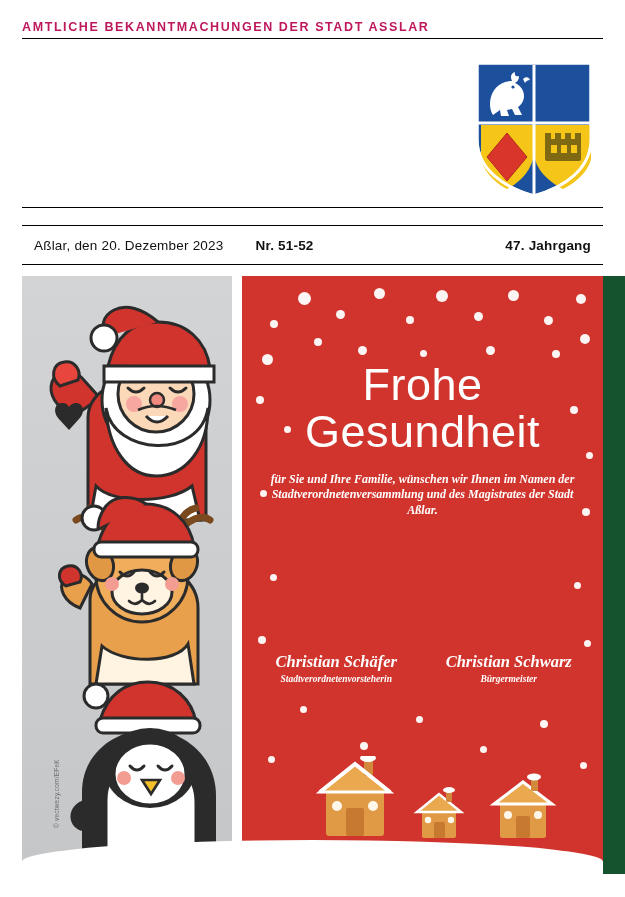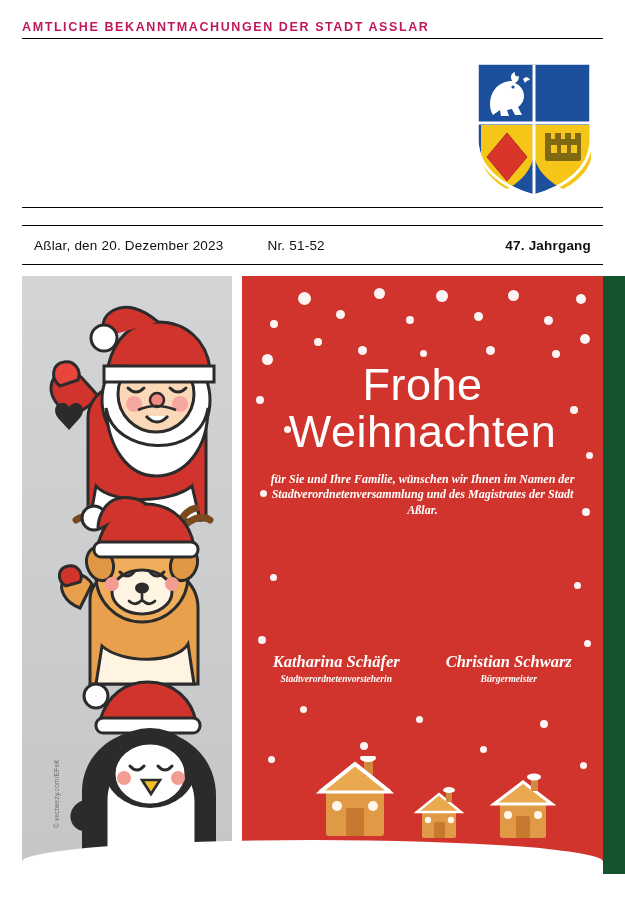--- a/index.html
+++ b/index.html
@@ -84,21 +84,21 @@
     height: 40px;
     border-top: 1.5px solid #000;
     border-bottom: 1.5px solid #000;
     box-sizing: border-box;
     display: flex;
     align-items: center;
     font-size: 13.5px;
     color: #111;
   }
   .datebar .d-left { margin-left: 12px; letter-spacing: 0.2px; }
-  .datebar .d-mid { margin-left: 44px; letter-spacing: 0.2px; }
+  .datebar .d-mid { margin-left: 32px; letter-spacing: 0.2px; font-weight: bold; }
   .datebar .d-right { margin-left: auto; margin-right: 12px; font-weight: bold; letter-spacing: 0.2px; }
 
   
   .cover {
     position: absolute;
     left: 22px;
     top: 276px;
     width: 581px;
     height: 598px;
     overflow: hidden;
@@ -461,28 +461,28 @@
       <div class="credit">© vectwezy.com/EFeK</div>
     </div>
 
     <div class="divider-band"></div>
 
     <div class="snow-floor"></div>
 
     <div class="greet">
       <h1>
         <span>Frohe</span><br>
-        <span>Weihnachten</span>
+        <span>Gesundheit</span>
       </h1>
       <div class="p1">für Sie und Ihre Familie, wünschen wir Ihnen im Namen der Stadtverordnetenversammlung und des Magistrates der Stadt Aßlar.</div>
     </div>
 
     <div class="signers">
       <div class="signer">
-        <div class="name">Katharina Schäfer</div>
+        <div class="name">Christian Schäfer</div>
         <div class="role">Stadtverordnetenvorsteherin</div>
       </div>
       <div class="signer">
         <div class="name">Christian Schwarz</div>
         <div class="role">Bürgermeister</div>
       </div>
     </div>
 
   </div>
 </div>

